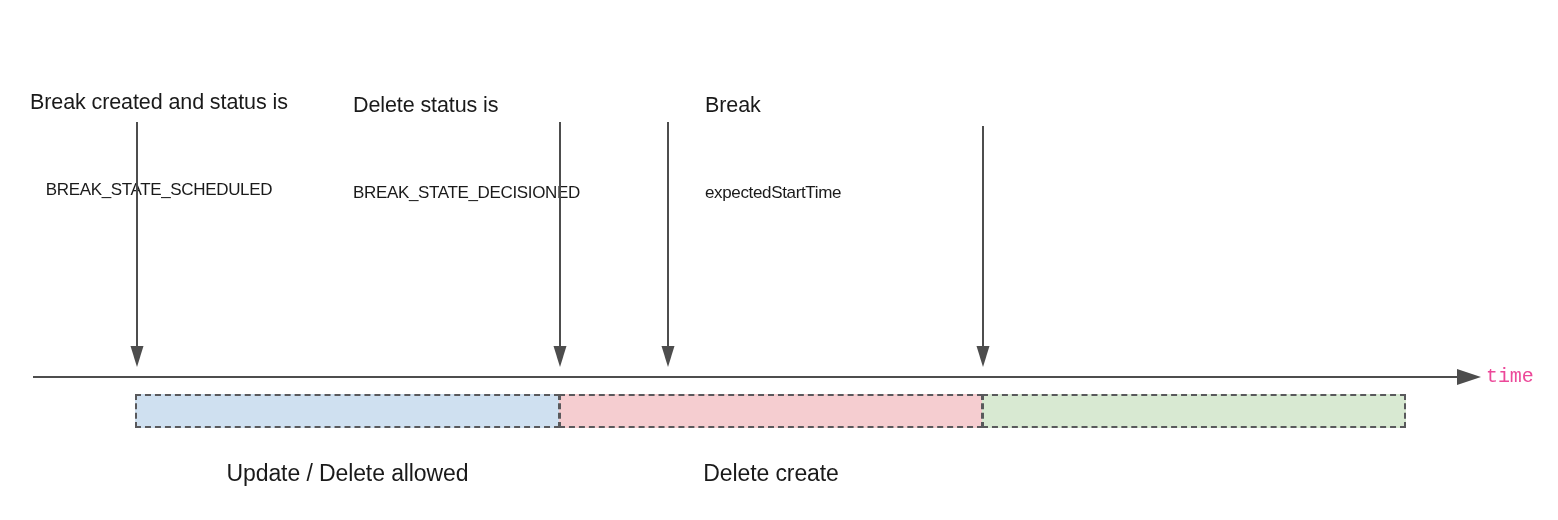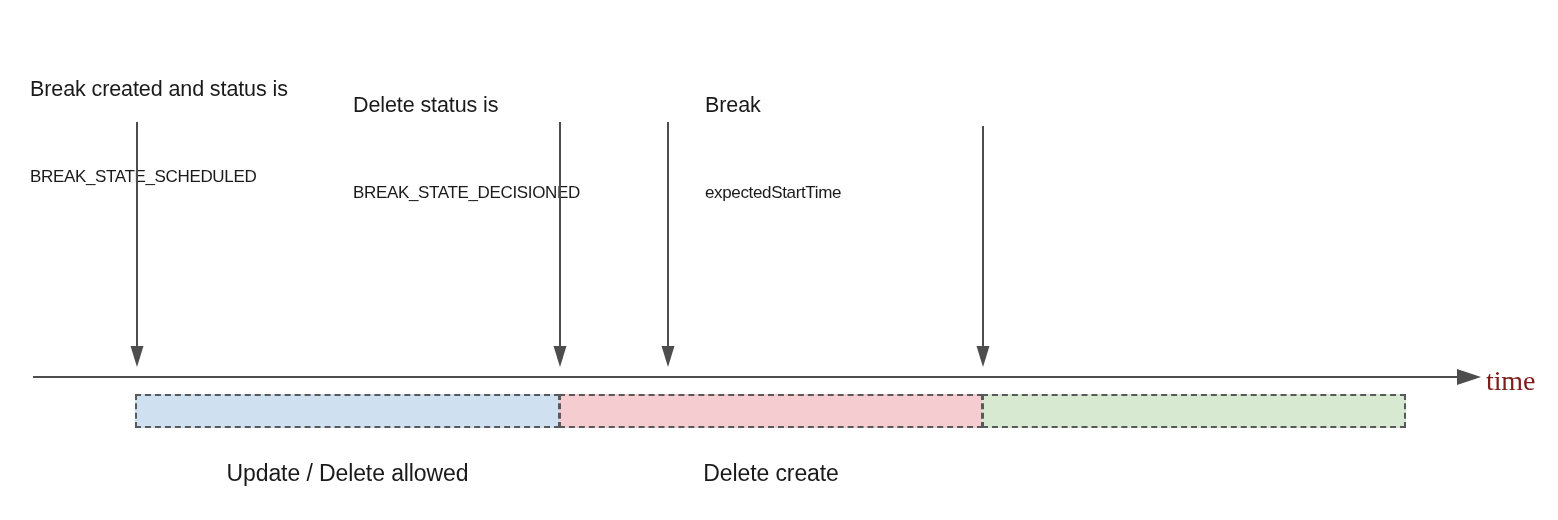--- a/index.html
+++ b/index.html
@@ -33,21 +33,21 @@
     letter-spacing: -0.1px;
     display: block;
   }
   .annotation .mono-line {
     font-family: Liberation Sans, sans-serif;
     font-size: 17px;
     letter-spacing: -0.35px;
     display: block;
   }
 
-  #annotation-scheduled  { left: 30px;  top: 17px;  }
+  #annotation-scheduled  { left: 30px;  top: 30px; text-align: center;  }
   #annotation-decisioned { left: 353px; top: 33px;  }
   #annotation-expected   { left: 672px; top: 33px; margin-left: 33px;  }
   #annotation-completed  { left: 929px; top: 25px;  }
 
   
   .pointer-arrow {
     position: absolute;
     width: 16px;
   }
   .pointer-arrow svg { display: block; overflow: visible; }
@@ -64,23 +64,23 @@
     top: 365px;
     width: 1449px;
     height: 24px;
   }
   #time-axis svg { display: block; overflow: visible; }
 
   #time-axis-label {
     position: absolute;
     left: 1486px;
     top: 365px;
-    font-size: 28px;
-    font-family: Liberation Serif, serif;
-    color: #7f1d1d;
+    font-size: 20px;
+    font-family: Liberation Mono, monospace;
+    color: #ec4899;
     letter-spacing: -0.1px;
   }
 
   
   .phase-bar {
     position: absolute;
     top: 394px;
     height: 34px;
     box-sizing: border-box;
     border: 2.5px dashed #59595c;

